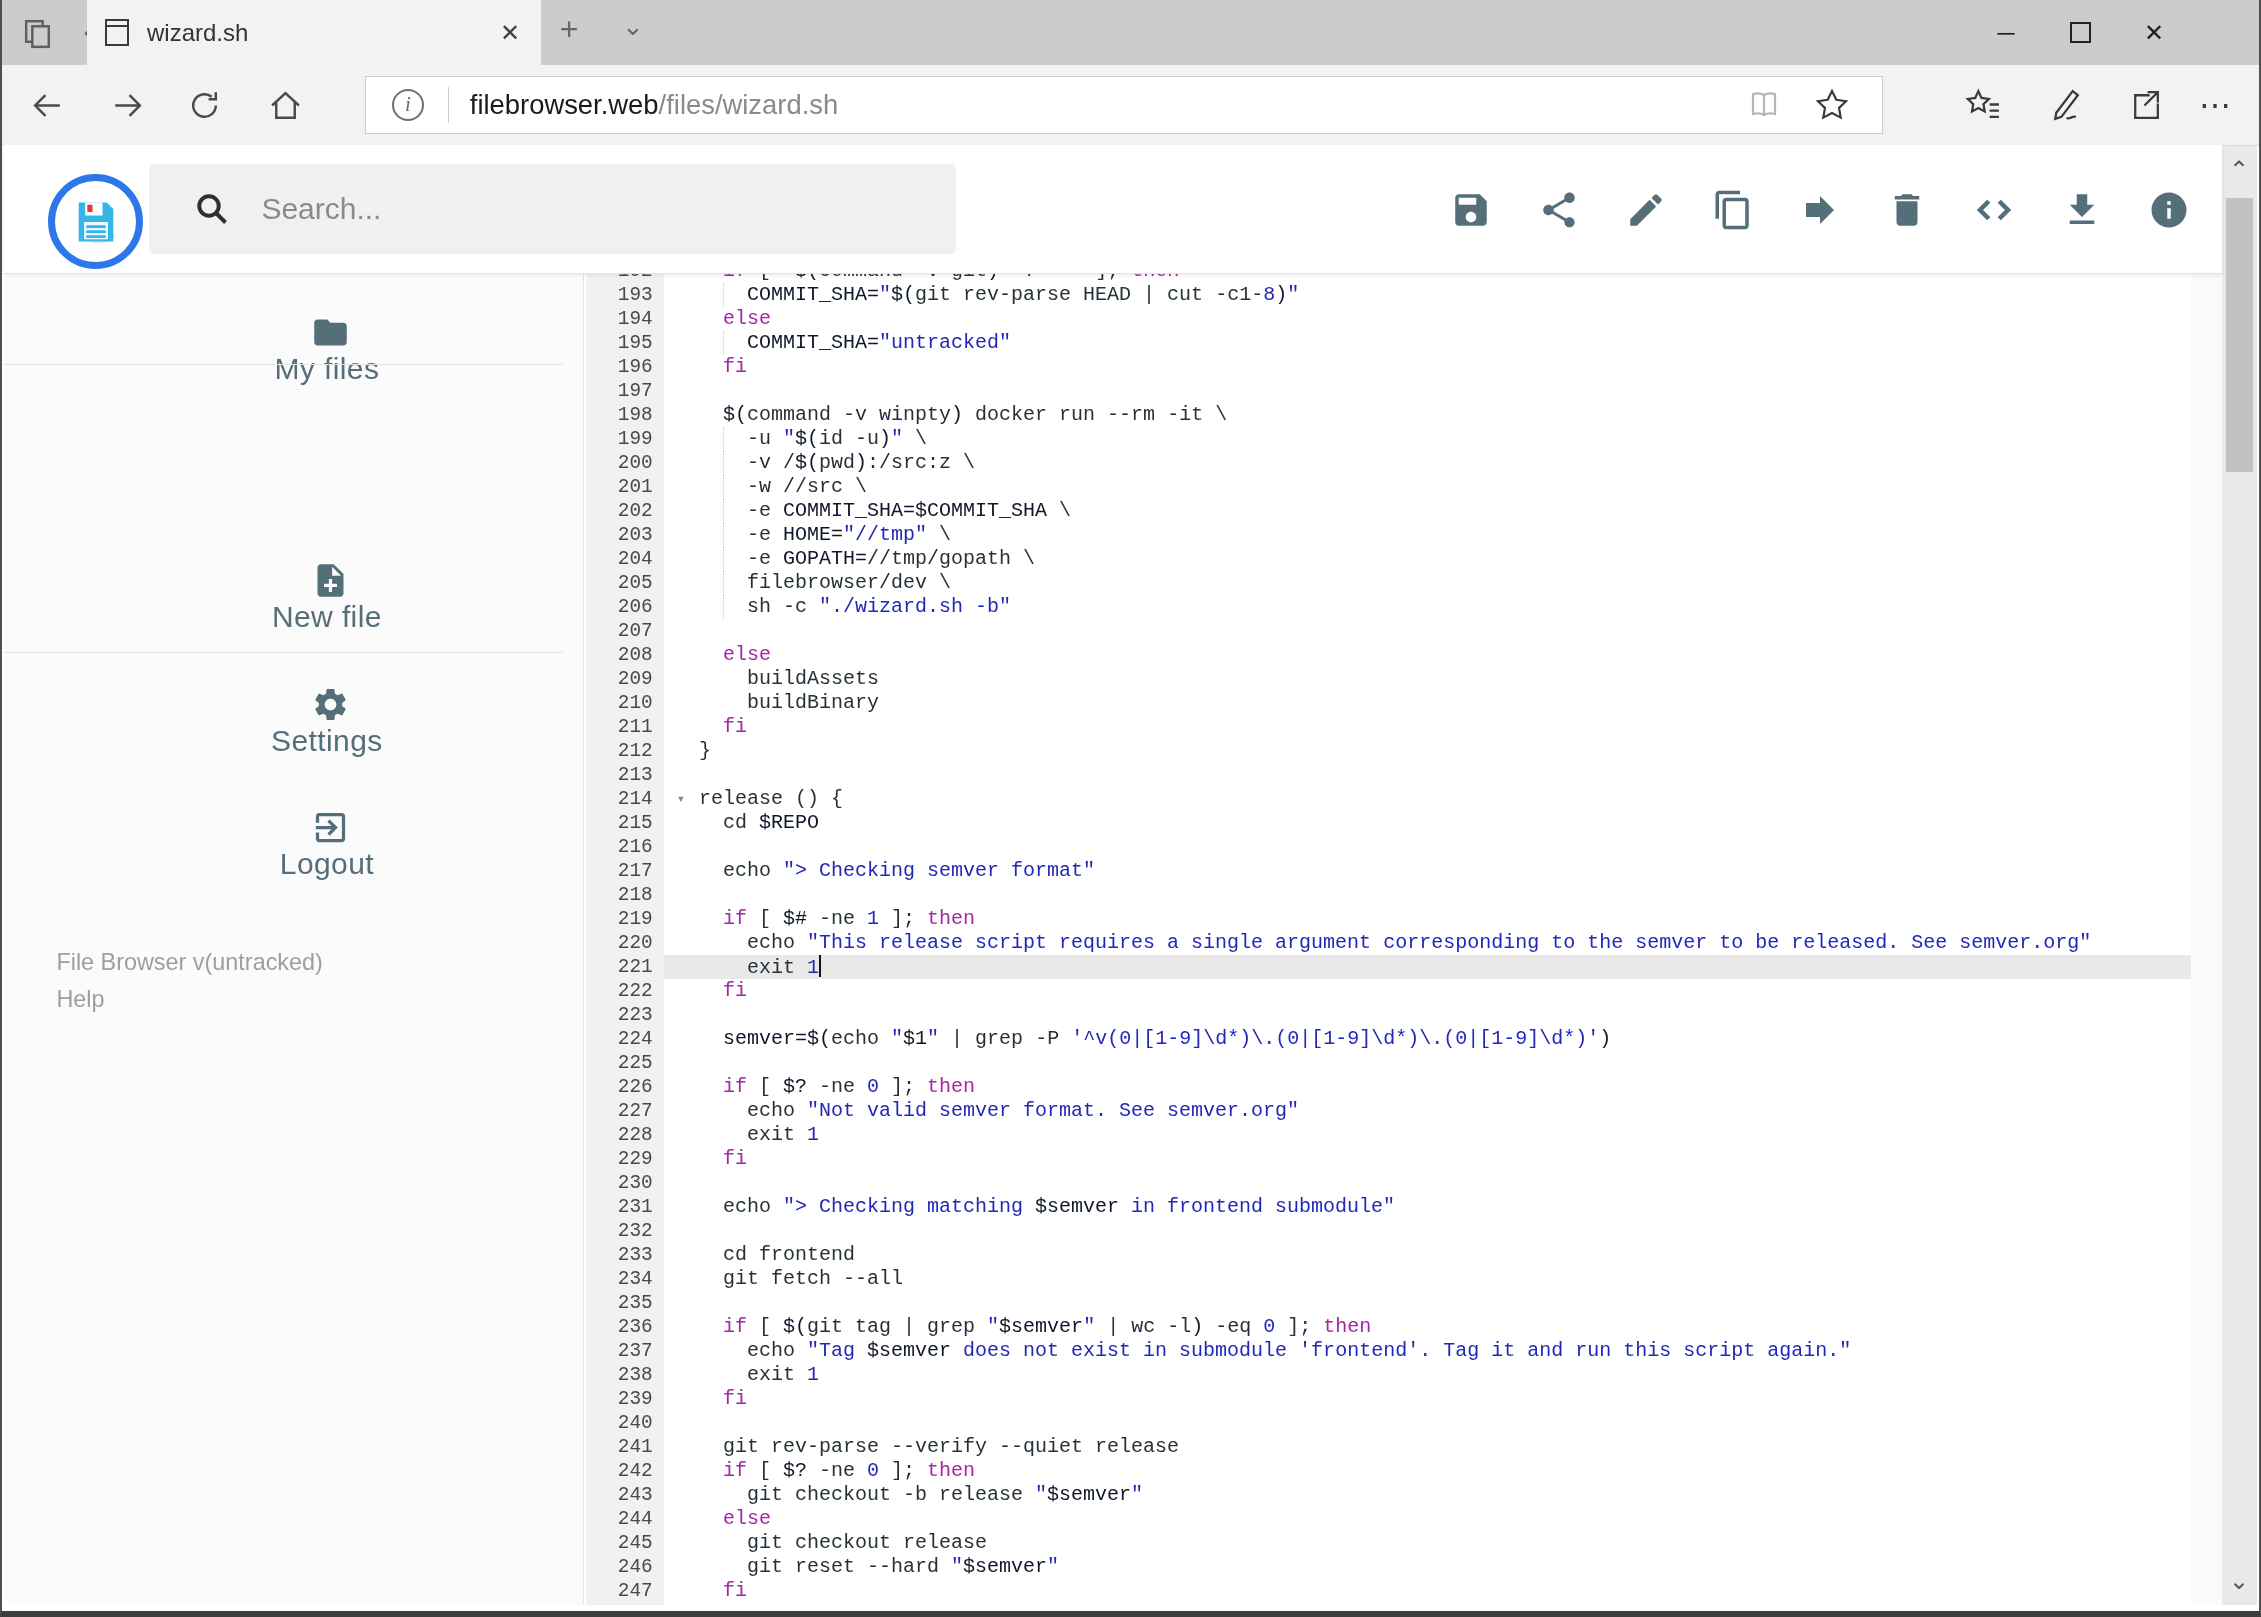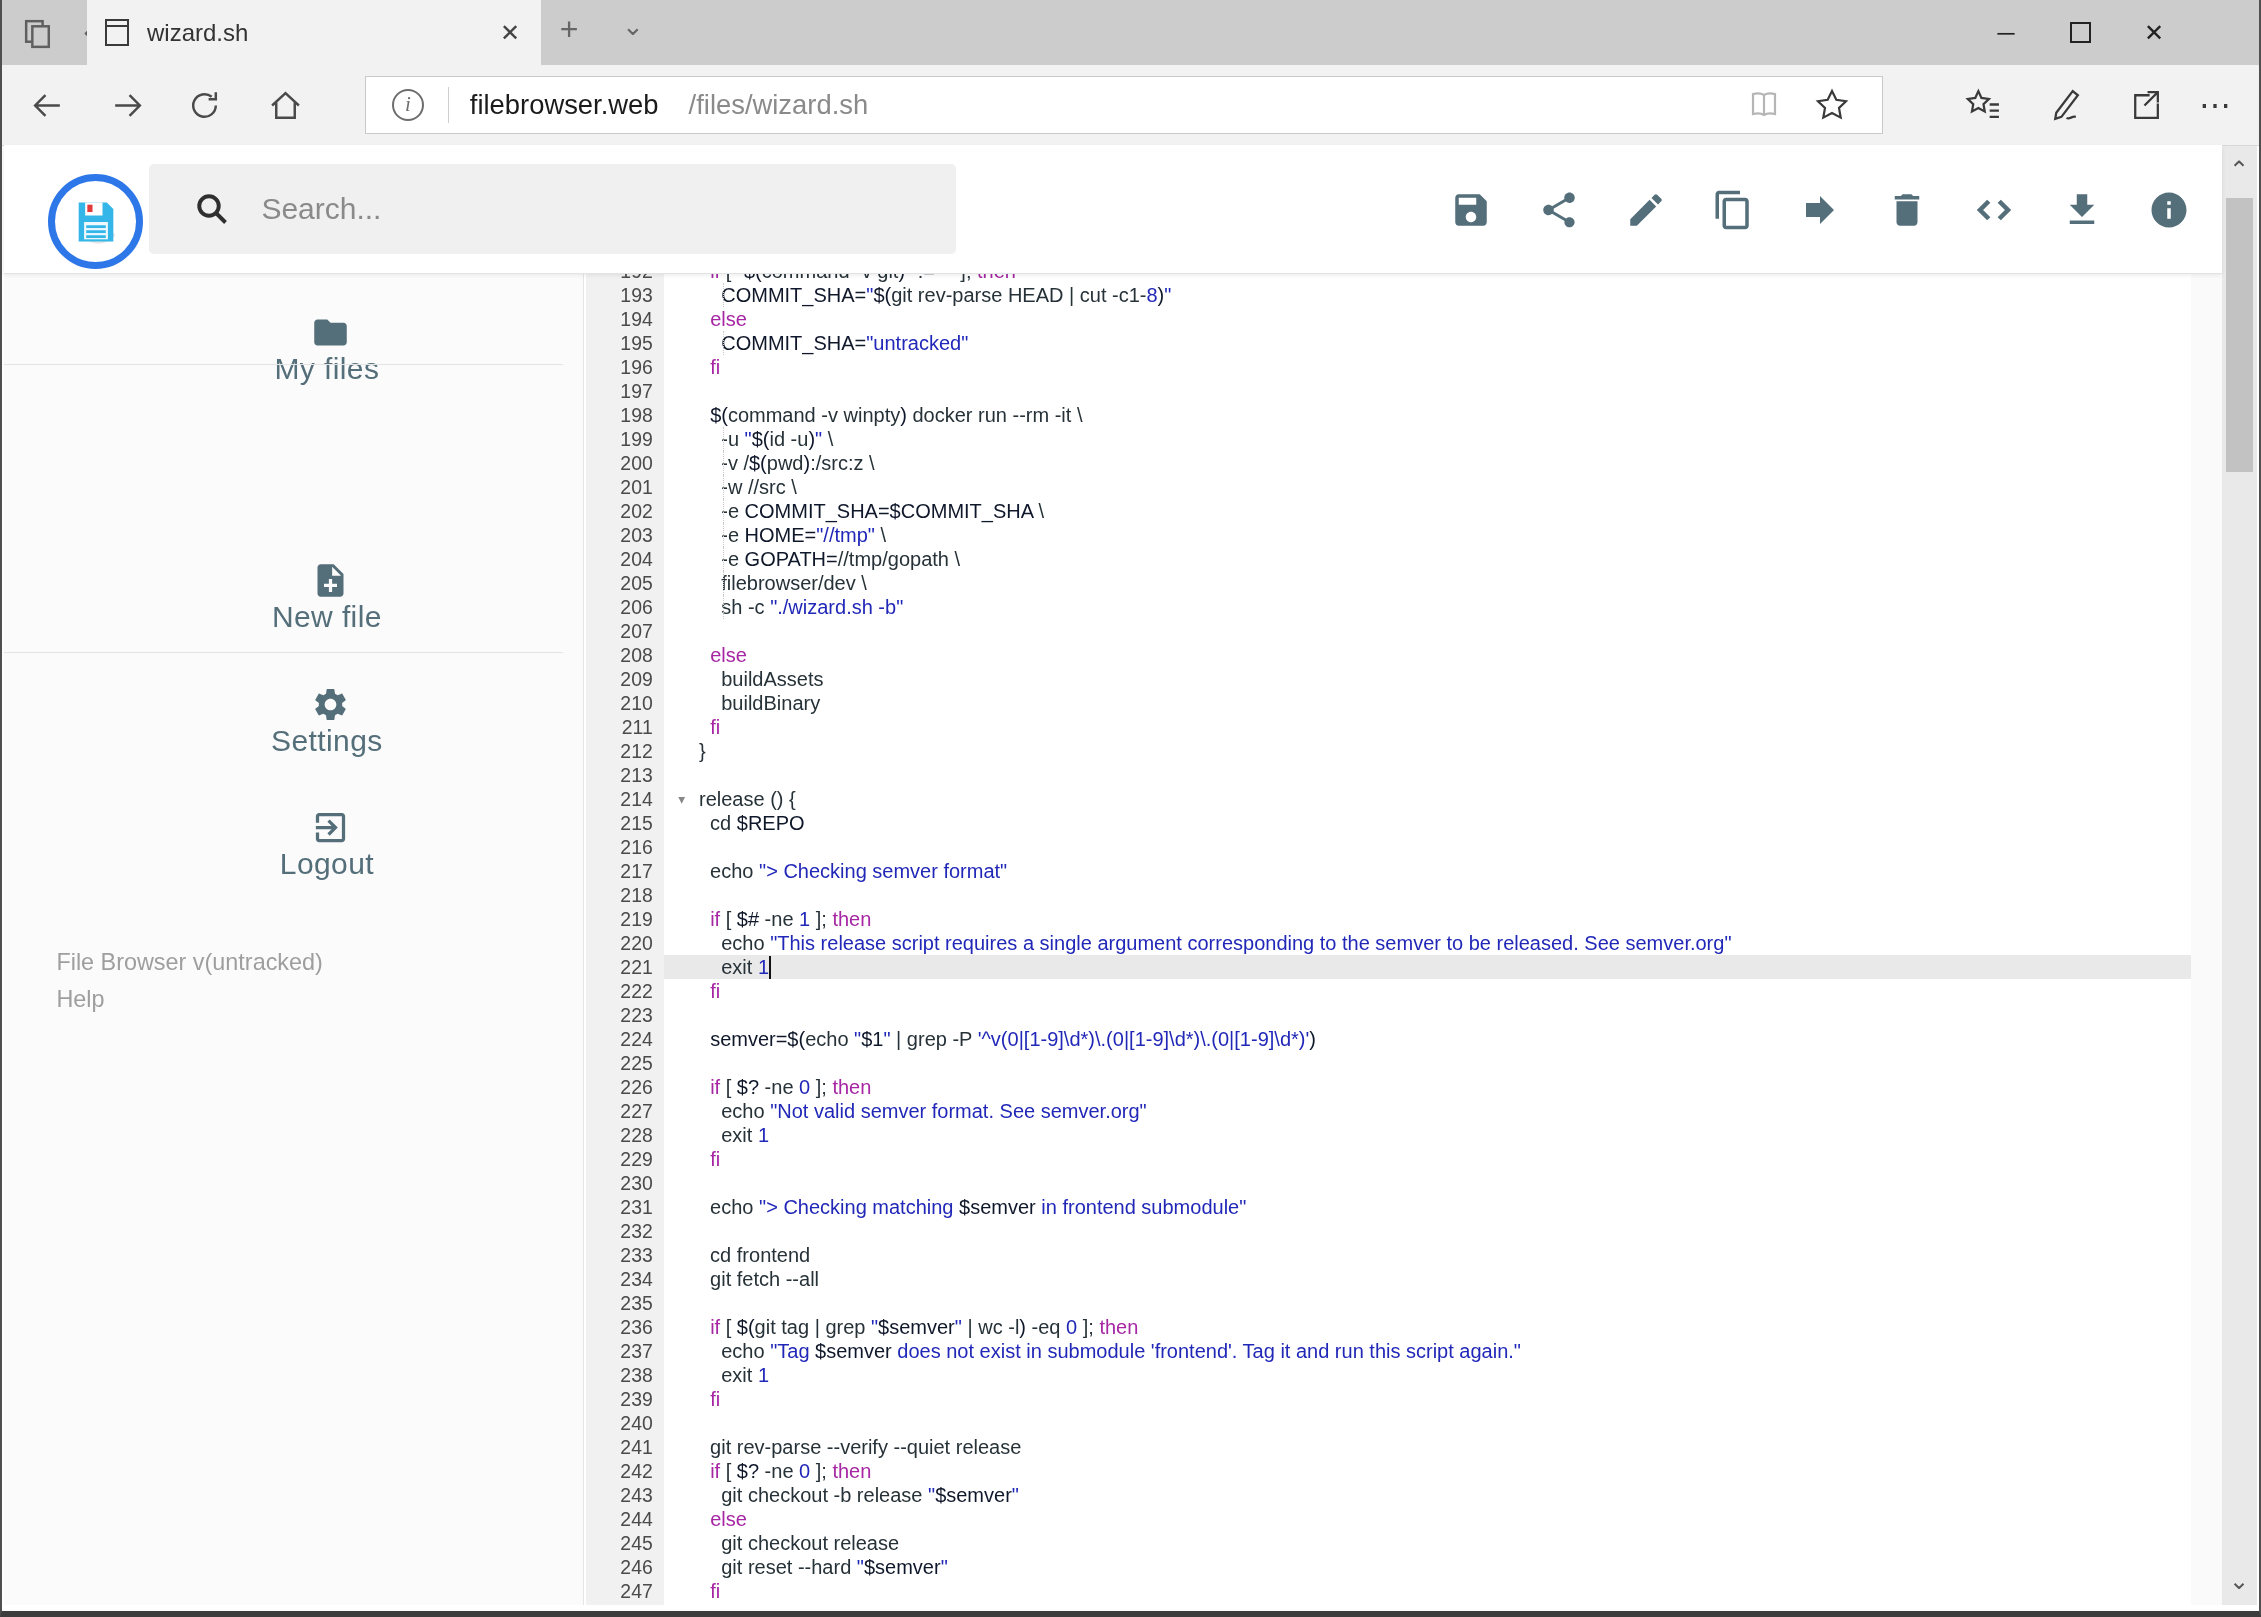--- a/index.html
+++ b/index.html
@@ -19,21 +19,21 @@
   .winctl { position:absolute; top:0; height:65px; width:74px; display:flex; align-items:center; justify-content:center; font-size:24px; color:#222; }
   .maxbox { width:21px; height:21px; border:2.4px solid #222; }
 
   
   .navbar { position:absolute; left:0; top:65px; right:0; height:81px; background:#f2f2f2; border-bottom:0.8px solid #d8d8d8; }
   .nav-icon { position:absolute; top:22px; width:37px; height:37px; color:#4a4a4a; }
   .urlbox { position:absolute; left:363px; top:11.3px; width:1518px; height:58px; background:#fff; border:0.8px solid #c9c9c9; display:flex; align-items:center; }
   .info-icon { width:32px; height:32px; border:2.4px solid #6e6e6e; border-radius:50%; color:#6e6e6e; font-size:21px; line-height:27.4px; text-align:center; margin-left:26px; font-family:"Liberation Serif",serif; font-style:italic; }
   .url-sep { width:0.8px; height:36px; background:#cfcfcf; margin:0 21px 0 24px; }
   .url-text { font-size:27.4px; color:#1b1b1b; white-space:nowrap; }
-  .url-text .path { color:#8a8a8a;margin-left:30px; }
+  .url-text .path { color:#8a8a8a; }
   .urlbox .spacer { flex:1; }
   .inurl-icon { width:36px; height:36px; margin-right:32px; }
   .nav-right-icon { position:absolute; top:21px; width:37px; height:37px; color:#3a3a3a; }
 
   
   .appheader { position:absolute; left:2.4px; top:145px; right:37px; height:129px; background:#fff; border-bottom:0.8px solid #e3e3e3; box-shadow:0 1.6px 4.8px rgba(0,0,0,.08); z-index:5; }
   .logo { position:absolute; left:44px; top:29px; width:95px; height:95px; border-radius:50%; border:7.3px solid #2e77e8; background:#fff; display:flex; align-items:center; justify-content:center; overflow:hidden; }
   .searchbox { position:absolute; left:145px; top:19.4px; width:807px; height:90px; background:#f0f0f0; border-radius:4.8px; display:flex; align-items:center; }
   .search-glyph { width:36px; height:36px; color:#2f2f2f; margin-left:45px; }
   .search-ph { font-size:30px; color:#8a8a8a; margin-left:31px; }
@@ -44,21 +44,21 @@
   .sidebar { position:absolute; left:2.4px; top:274px; bottom:6.5px; width:580px; background:#fbfbfb; border-right:0.8px solid #e4e4e4; }
   .side-item { position:absolute; left:12px; width:100%; height:52px; display:flex; align-items:center; color:#546e7a; cursor:pointer;flex-direction:column; }
   .side-item svg { width:39px; height:39px; margin-left:50px; fill:#546e7a; flex:none; }
   .side-label { font-size:30px; margin-left:42px; letter-spacing:0.4px; }
   .side-div { position:absolute; left:0; width:559px; height:0.8px; background:#e4e4e4; }
   .side-foot { position:absolute; left:52px; font-size:23.4px; color:#9e9e9e; line-height:37px; }
 
   
   .editor { position:absolute; left:584px; top:274px; right:68px; bottom:6.5px; background:#fff; overflow:hidden; }
   .gutter-bg { position:absolute; left:0; top:0; width:78px; height:100%; background:#f1f1f1; }
-  .lines { position:relative; margin-top:-15.3px; font-family:Liberation Sans, sans-serif; font-size:20px; line-height:24px; white-space:pre; }
+  .lines { position:relative; margin-top:-15.3px; font-family:Liberation Mono, monospace; font-size:20px; line-height:24px; white-space:pre; }
   .row { display:flex; height:24px; position:relative; }
   .gut { width:78px; flex:none; text-align:right; padding-right:11.3px; color:#4a4a4a; font-size:19.4px; position:relative; }
   .fold { position:absolute; right:-21px; top:1.6px; font-size:13.7px; color:#888; }
   .codeline { flex:1; padding-left:35px; color:#263238; position:relative; }
   .row.active .codeline { background:#e9e9e9; }
   .t-k { color:#a626a4; }
   .t-s { color:#2128b8; }
   .t-v { color:#0f172a; }
   .guide { position:absolute; left:59px; top:0; height:24px; border-left:1.6px dotted #c9c9c9; }
   .cursor { display:inline-block; width:2.4px; height:22.6px; background:#111; vertical-align:-4.8px; }

